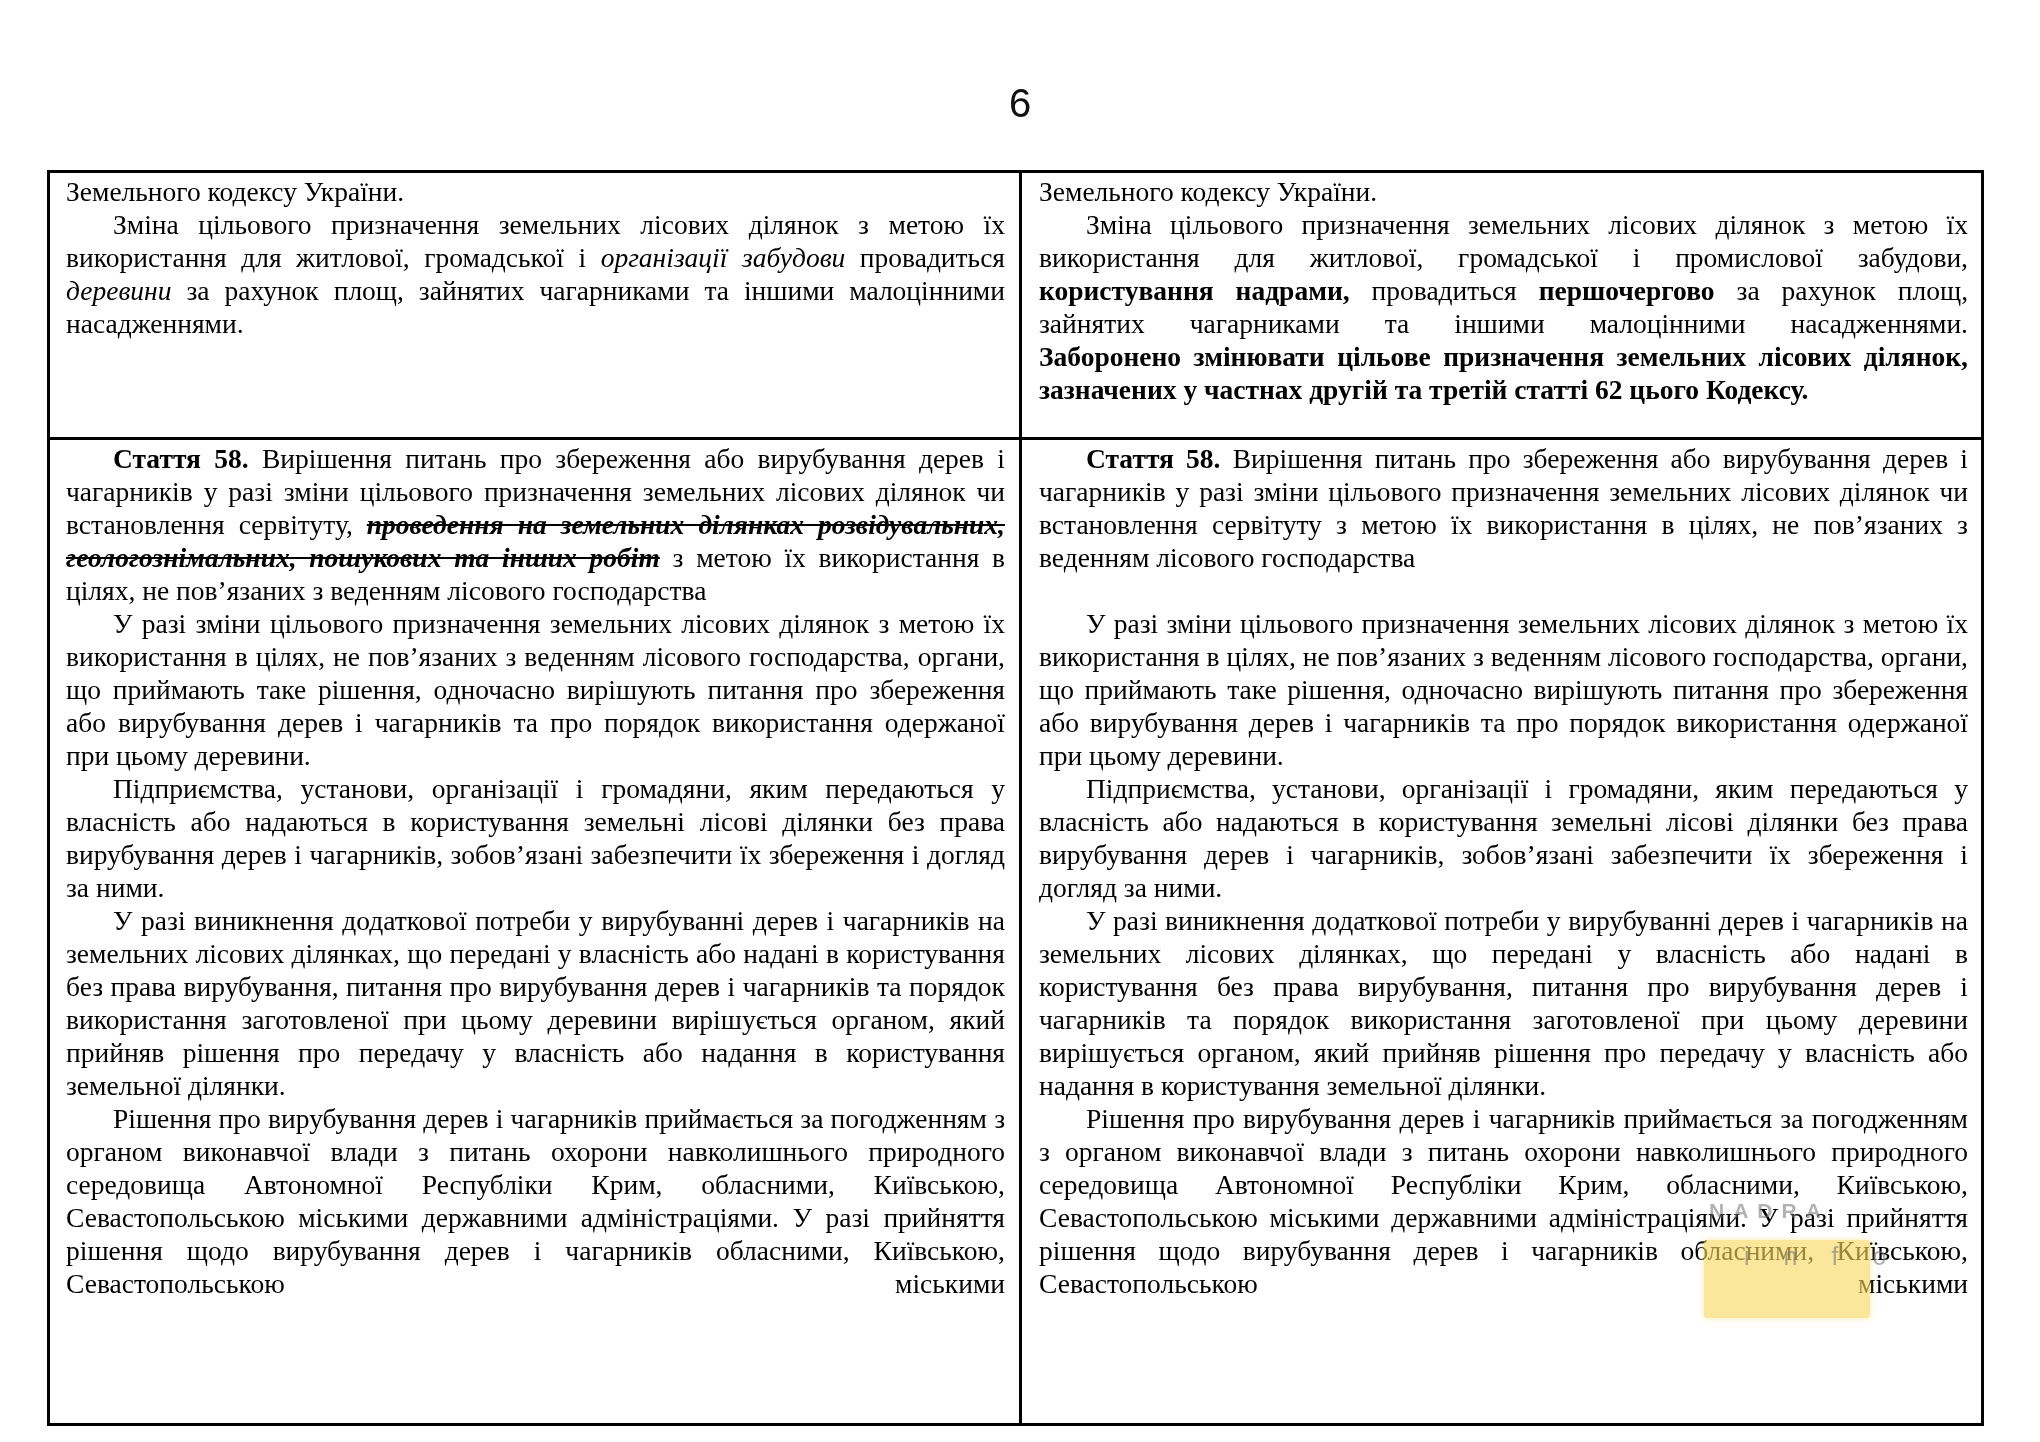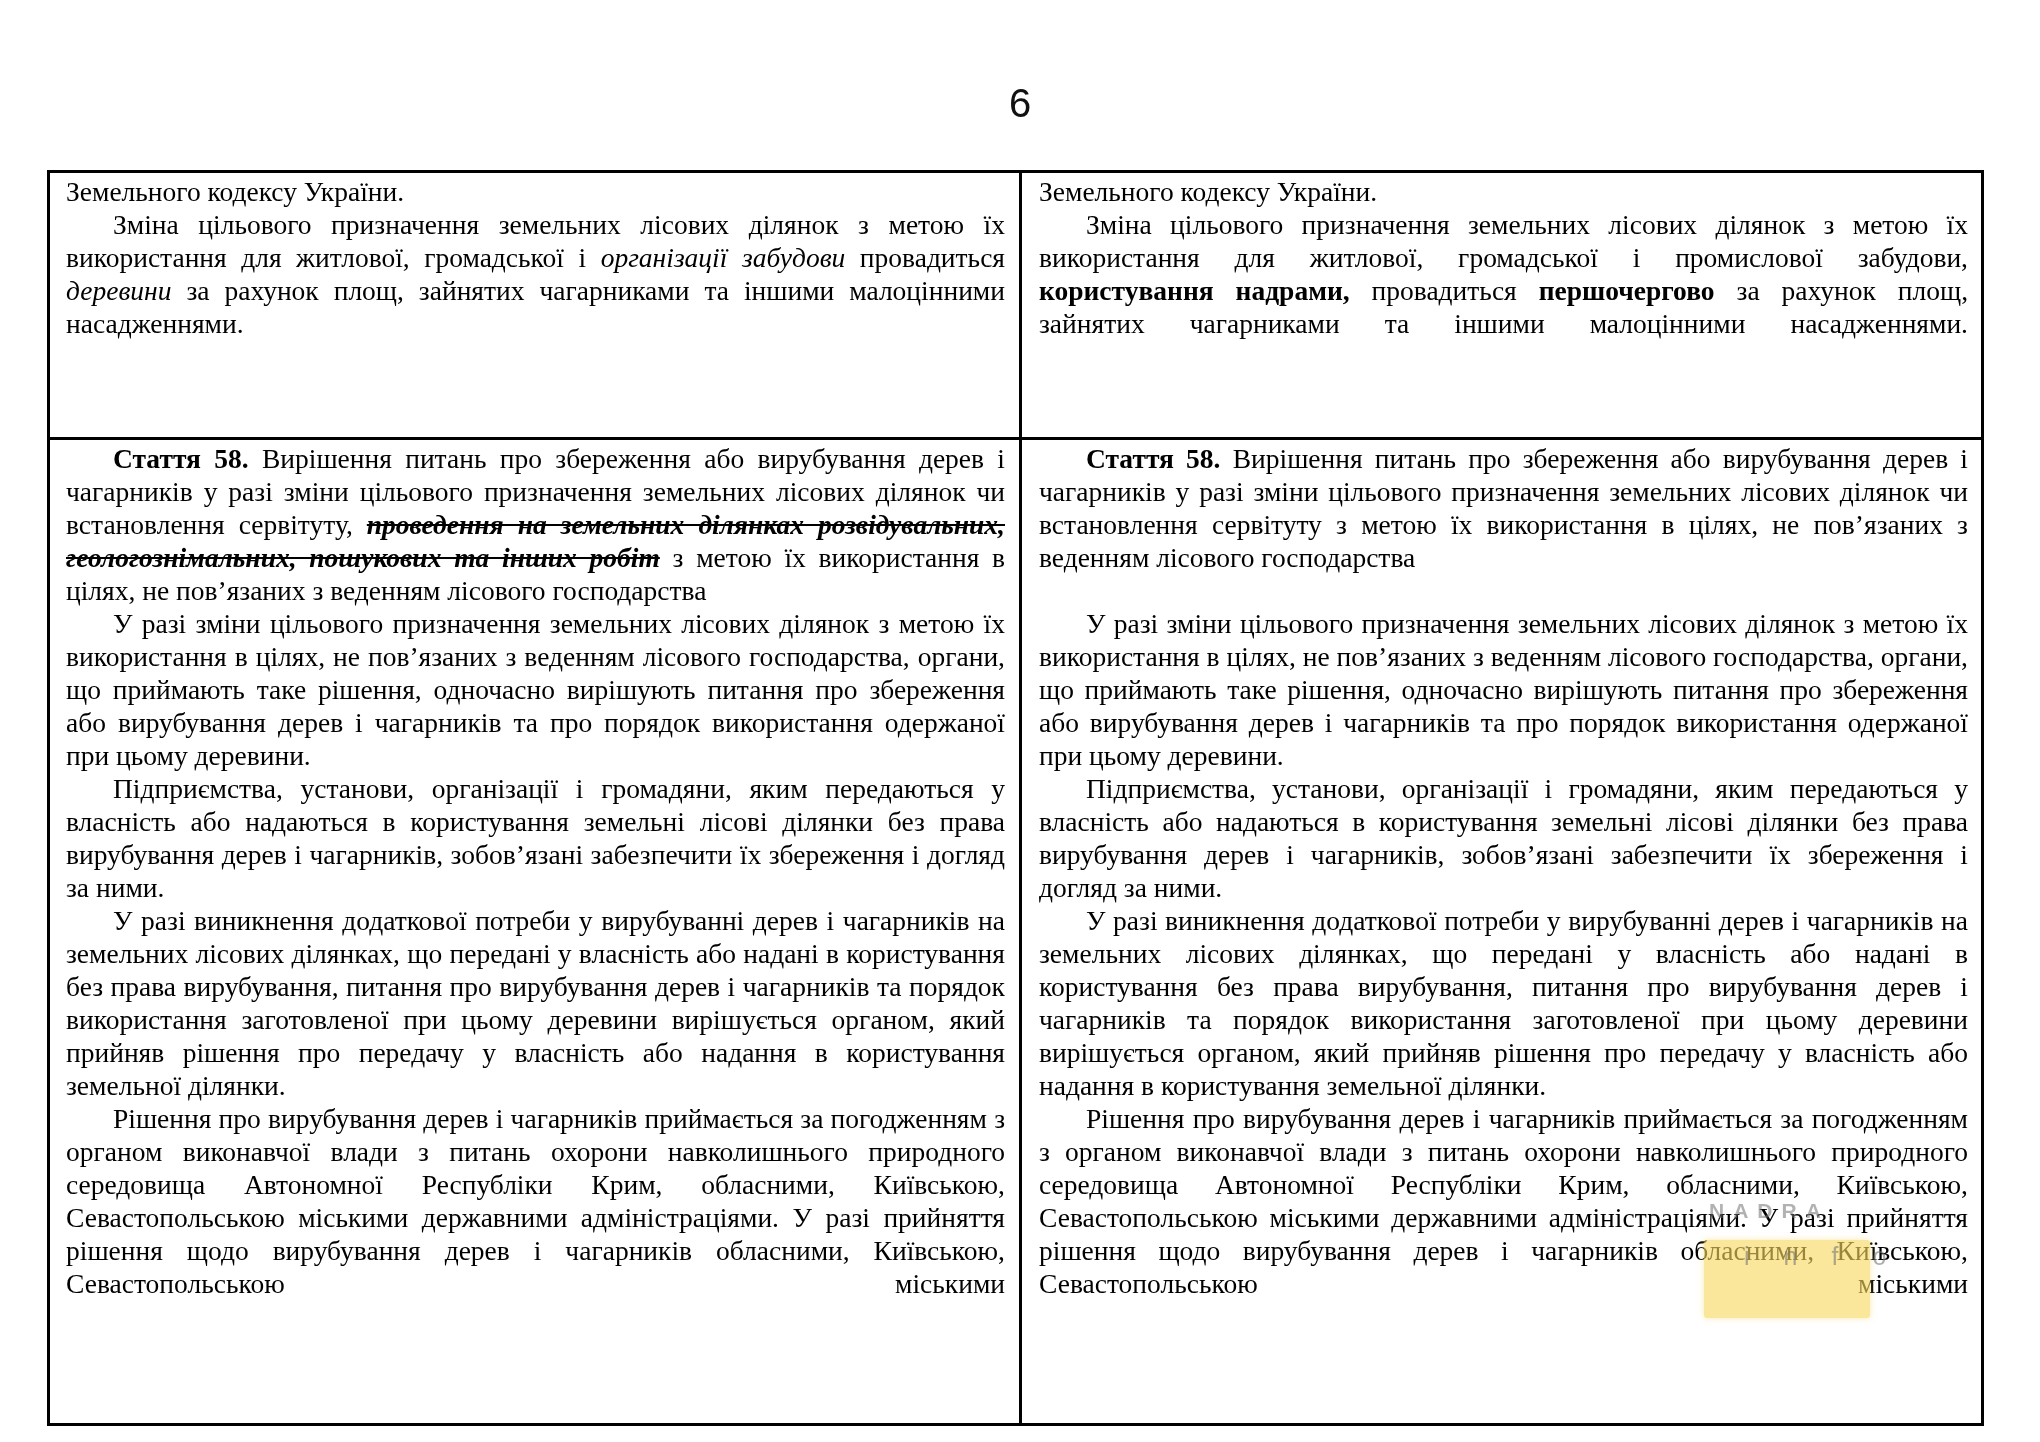--- a/index.html
+++ b/index.html
@@ -105,20 +105,21 @@
 <div class="page-number">6</div>
 
 <div class="doc-table">
   <div class="cell col-left row-top">
       <p class="para"><span class="run-n">Земельного кодексу України.</span></p>
       <p class="para indent"><span class="run-n">Зміна цільового призначення земельних лісових ділянок з метою їх використання для житлової, громадської і </span><span class="run-i">організації забудови</span><span class="run-n"> провадиться </span><span class="run-i">деревини</span><span class="run-n"> за рахунок площ, зайнятих чагарниками та іншими малоцінними насадженнями.</span></p>
     </div>
   <div class="cell col-right row-top">
       <p class="para"><span class="run-n">Земельного кодексу України.</span></p>
       <p class="para indent cont"><span class="run-n">Зміна цільового призначення земельних лісових ділянок з метою їх використання для житлової, громадської і промислової забудови, </span><span class="run-b">користування надрами,</span><span class="run-n"> провадиться </span><span class="run-b">першочергово</span><span class="run-n"> за рахунок площ, зайнятих чагарниками та іншими малоцінними насадженнями.</span></p>
+      <p class="para"><span class="run-b">Заборонено змінювати цільове призначення земельних лісових ділянок, зазначених у частнах другій та третій статті 62 цього Кодексу.</span></p>
     </div>
   <div class="cell col-left row-bottom">
       <p class="para indent"><span class="run-b">Стаття 58.</span><span class="run-n"> Вирішення питань про збереження або вирубування дерев і чагарників у разі зміни цільового призначення земельних лісових ділянок чи встановлення сервітуту, </span><span class="run-bis">проведення на земельних ділянках розвідувальних, геологознімальних, пошукових та інших робіт</span><span class="run-n"> з метою їх використання в цілях, не пов’язаних з веденням лісового господарства</span></p>
       <p class="para indent"><span class="run-n">У разі зміни цільового призначення земельних лісових ділянок з метою їх використання в цілях, не пов’язаних з веденням лісового господарства, органи, що приймають таке рішення, одночасно вирішують питання про збереження або вирубування дерев і чагарників та про порядок використання одержаної при цьому деревини.</span></p>
       <p class="para indent"><span class="run-n">Підприємства, установи, організації і громадяни, яким передаються у власність або надаються в користування земельні лісові ділянки без права вирубування дерев і чагарників, зобов’язані забезпечити їх збереження і догляд за ними.</span></p>
       <p class="para indent"><span class="run-n">У разі виникнення додаткової потреби у вирубуванні дерев і чагарників на земельних лісових ділянках, що передані у власність або надані в користування без права вирубування, питання про вирубування дерев і чагарників та порядок використання заготовленої при цьому деревини вирішується органом, який прийняв рішення про передачу у власність або надання в користування земельної ділянки.</span></p>
       <p class="para indent cont"><span class="run-n">Рішення про вирубування дерев і чагарників приймається за погодженням з органом виконавчої влади з питань охорони навколишнього природного середовища Автономної Республіки Крим, обласними, Київською, Севастопольською міськими державними адміністраціями. У разі прийняття рішення щодо вирубування дерев і чагарників обласними, Київською, Севастопольською міськими</span></p>
     </div>
   <div class="cell col-right row-bottom">
       <p class="para indent"><span class="run-b">Стаття 58.</span><span class="run-n"> Вирішення питань про збереження або вирубування дерев і чагарників у разі зміни цільового призначення земельних лісових ділянок чи встановлення сервітуту з метою їх використання в цілях, не пов’язаних з веденням лісового господарства</span></p>

